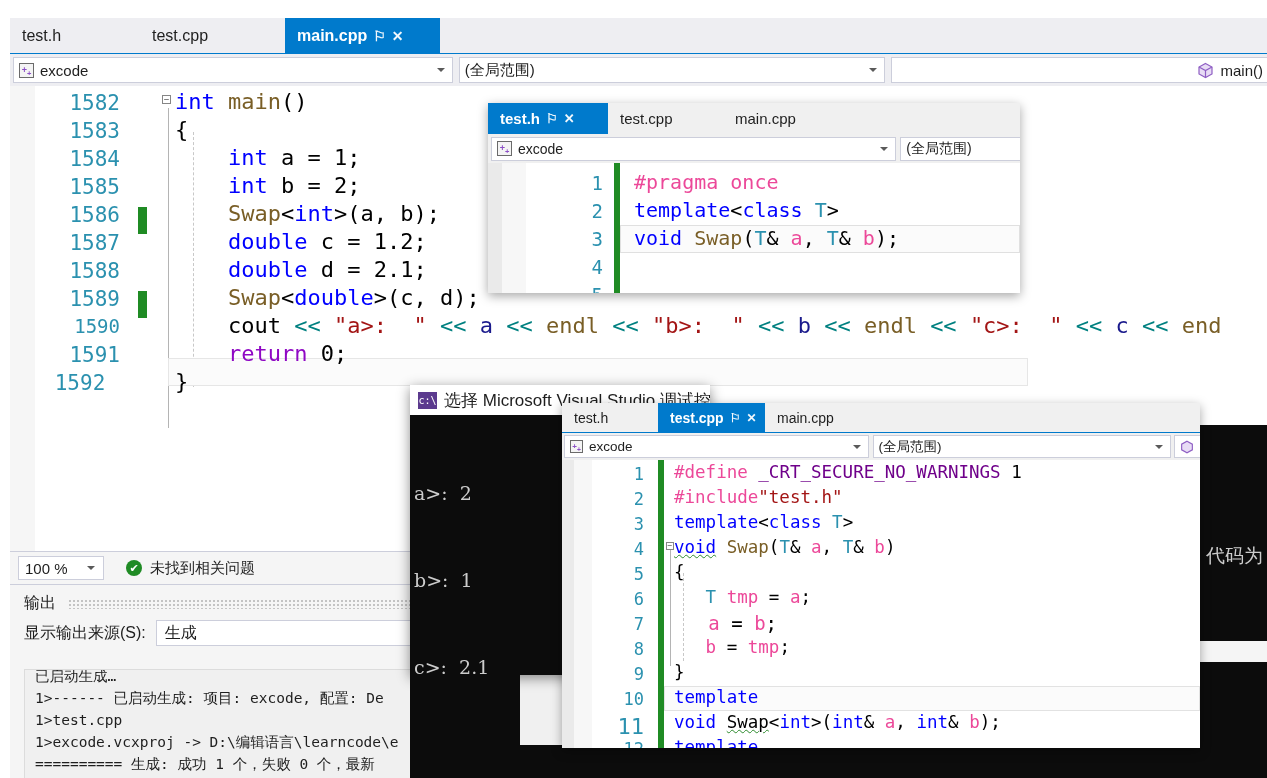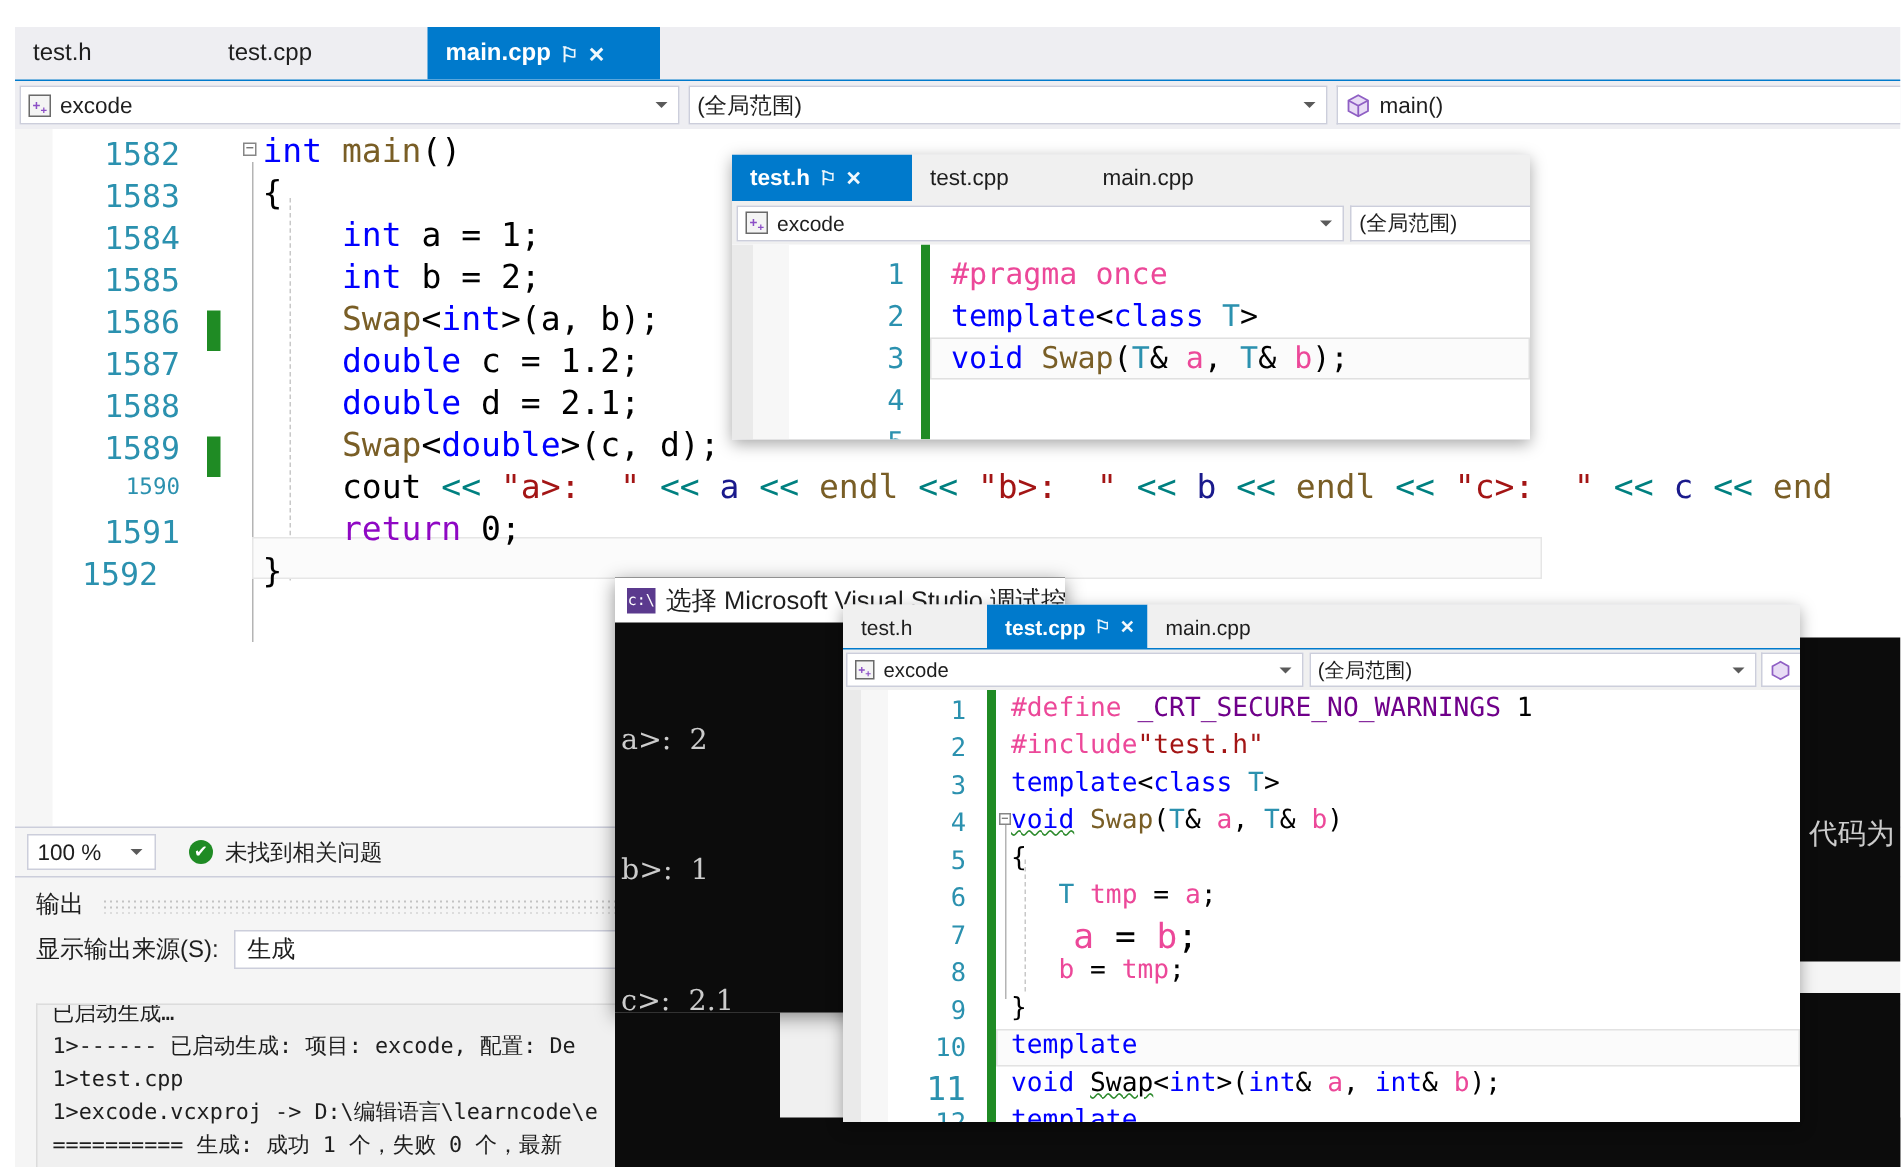--- a/index.html
+++ b/index.html
@@ -308,21 +308,21 @@
   <div class="navbar" style="left:10px; top:53px; width:1257px; height:33px;">
     <div class="combo" style="margin-left:3px; width:444px;">
       <span class="proj-icon">+<sub>+</sub></span>
       <span>excode</span>
       <span class="caret"></span>
     </div>
     <div class="combo" style="margin-left:6px; width:430px;">
       <span>(全局范围)</span>
       <span class="caret"></span>
     </div>
-    <div class="combo" style="margin-left:6px; width:380px; border-right:none;">
+    <div class="combo" style="margin-left:6px; width:380px; border-right:none;justify-content:flex-end;">
       <span class="cube-icon">
         <svg viewBox="0 0 17 17" width="17" height="17">
           <path d="M8.5 1.5 L15 5 L15 12 L8.5 15.5 L2 12 L2 5 Z" fill="#e8dcf5" stroke="#8f5fc4" stroke-width="1.2"></path>
           <path d="M2 5 L8.5 8.5 L15 5 M8.5 8.5 L8.5 15.5" fill="none" stroke="#8f5fc4" stroke-width="1.2"></path>
         </svg>
       </span>
       <span>main()</span>
     </div>
   </div>
 
@@ -330,21 +330,21 @@
     <div class="gutter-bg" style="width:25px;"></div>
 
     <div class="ln" style="left:30px; top:5px;  width:80px; font-size:21px;">1582</div>
     <div class="ln" style="left:30px; top:33px; width:80px; font-size:21px;">1583</div>
     <div class="ln" style="left:30px; top:61px; width:80px; font-size:21px;">1584</div>
     <div class="ln" style="left:30px; top:89px; width:80px; font-size:21px;">1585</div>
     <div class="ln" style="left:30px; top:117px;width:80px; font-size:21px;">1586</div>
     <div class="ln" style="left:30px; top:145px;width:80px; font-size:21px;">1587</div>
     <div class="ln" style="left:30px; top:173px;width:80px; font-size:21px;">1588</div>
     <div class="ln" style="left:30px; top:201px;width:80px; font-size:21px;">1589</div>
-    <div class="ln" style="left:30px; top:229px;width:80px; font-size:15px;">1590</div>
+    <div class="ln" style="left:30px; top:229px;width:80px; font-size:19px;">1590</div>
     <div class="ln" style="left:30px; top:257px;width:80px; font-size:21px;">1591</div>
     <div class="ln" style="left:30px; top:285px;width:80px; font-size:21px;text-align:center;">1592</div>
 
     <div class="bp" style="left:128px; top:121px; width:9px; height:27px;"></div>
     <div class="bp" style="left:128px; top:205px; width:9px; height:27px;"></div>
 
     <div class="indent" style="left:158px; top:22px; height:320px; border-left:1px solid #b4b4b4;"></div>
     <div class="indent" style="left:183px; top:46px; height:255px;"></div>
     <div class="foldbox" style="left:152px; top:9px;">−</div>
 
@@ -520,21 +520,21 @@
       <div class="foldbox" style="left:104px; top:82px; width:8px; height:8px; font-size:8px; line-height:6px;">−</div>
 
       <div class="curline" style="left:102px; top:226px; width:536px; height:25px; border-color:#e2e2e2;"></div>
 
       <div class="cline" style="left:112px; top:2px;   font-size:17.5px;"><span class="pp">#define</span> <span class="mac">_CRT_SECURE_NO_WARNINGS</span> <span class="num">1</span></div>
       <div class="cline" style="left:112px; top:27px;  font-size:17.5px;"><span class="pp">#include</span><span class="st">"test.h"</span></div>
       <div class="cline" style="left:112px; top:52px;  font-size:17.5px;"><span class="k">template</span><span class="id">&lt;</span><span class="k">class</span> <span class="ty">T</span><span class="id">&gt;</span></div>
       <div class="cline" style="left:112px; top:77px;  font-size:17.5px;"><span class="k squig">void</span> <span class="fn">Swap</span><span class="id">(</span><span class="ty">T</span><span class="id">&amp;</span> <span class="pp">a</span><span class="id">,</span> <span class="ty">T</span><span class="id">&amp;</span> <span class="pp">b</span><span class="id">)</span></div>
       <div class="cline" style="left:112px; top:102px; font-size:17.5px;"><span class="id">{</span></div>
       <div class="cline" style="left:112px; top:127px; font-size:17.5px;">   <span class="ty">T</span> <span class="pp">tmp</span> <span class="id">=</span> <span class="pp">a</span><span class="id">;</span></div>
-      <div class="cline" style="left:112px; top:152px; font-size:23px;">   <span class="pp">a</span> <span class="id">=</span> <span class="pp">b</span><span class="id">;</span></div>
+      <div class="cline" style="left:112px; top:152px; font-size:19px;">   <span class="pp">a</span> <span class="id">=</span> <span class="pp">b</span><span class="id">;</span></div>
       <div class="cline" style="left:112px; top:177px; font-size:17.5px;text-align:right;">   <span class="pp">b</span> <span class="id">=</span> <span class="pp">tmp</span><span class="id">;</span></div>
       <div class="cline" style="left:112px; top:202px; font-size:17.5px;"><span class="id">}</span></div>
       <div class="cline" style="left:112px; top:227px; font-size:17.5px;"><span class="k">template</span></div>
       <div class="cline" style="left:112px; top:252px; font-size:17.5px;"><span class="k">void</span> <span class="id squig">Swap</span><span class="id">&lt;</span><span class="k">int</span><span class="id">&gt;(</span><span class="k">int</span><span class="id">&amp;</span> <span class="pp">a</span><span class="id">,</span> <span class="k">int</span><span class="id">&amp;</span> <span class="pp">b</span><span class="id">);</span></div>
       <div class="cline" style="left:112px; top:277px; font-size:17.5px;"><span class="k">template</span></div>
 
     </div>
   </div>
 
 </div>

